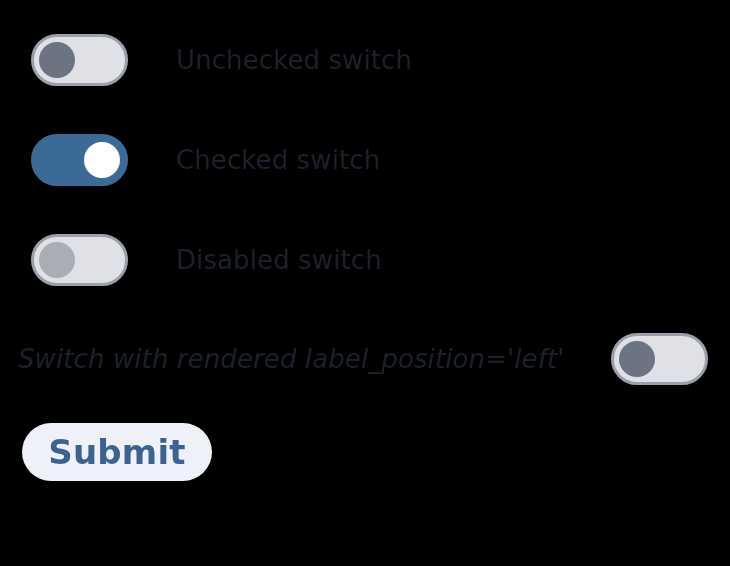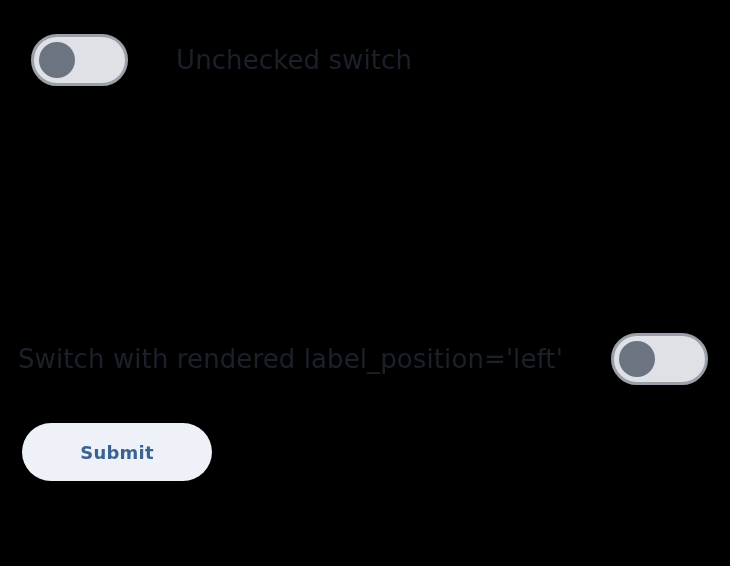--- a/index.html
+++ b/index.html
@@ -92,54 +92,67 @@
     align-items: center;
     justify-content: space-between;
   }
   .row-4 .switch-label-left {
     font-size: 26px;
     font-weight: 500;
     color: #1b202b;
     white-space: nowrap;
     letter-spacing: 0.1px;
     margin: 0;
+    font-style: italic;
   }
 
   
   .submit-btn {
     position: absolute;
     left: 22px;
     top: 423px;
     width: 190px;
     height: 58px;
     border: none;
     border-radius: 29px;
     background: #eef1f8;
     color: #3a6394;
     font-family: "DejaVu Sans", "Liberation Sans", sans-serif;
-    font-size: 18px;
+    font-size: 34px;
     font-weight: 700;
     letter-spacing: 0.2px;
     cursor: pointer;
     padding: 0;
   }
 </style>
 </head>
 <body>
 
 <div class="form">
 
   <div class="switch-row row-1">
     <div class="track off">
       <div class="knob grey left"></div>
     </div>
     <span class="switch-label">Unchecked switch</span>
   </div>
 
+  <div class="switch-row row-2">
+    <div class="track on">
+      <div class="knob white right"></div>
+    </div>
+    <span class="switch-label">Checked switch</span>
+  </div>
 
+  <div class="switch-row row-3">
+    <div class="track disabled">
+      <div class="knob grey-soft left"></div>
+    </div>
+    <span class="switch-label">Disabled switch</span>
+  </div>
 
   <div class="row-4">
     <span class="switch-label-left">Switch with rendered label_position='left'</span>
     <div class="track off">
       <div class="knob grey left"></div>
     </div>
   </div>
 
   <button class="submit-btn">Submit</button>
 

